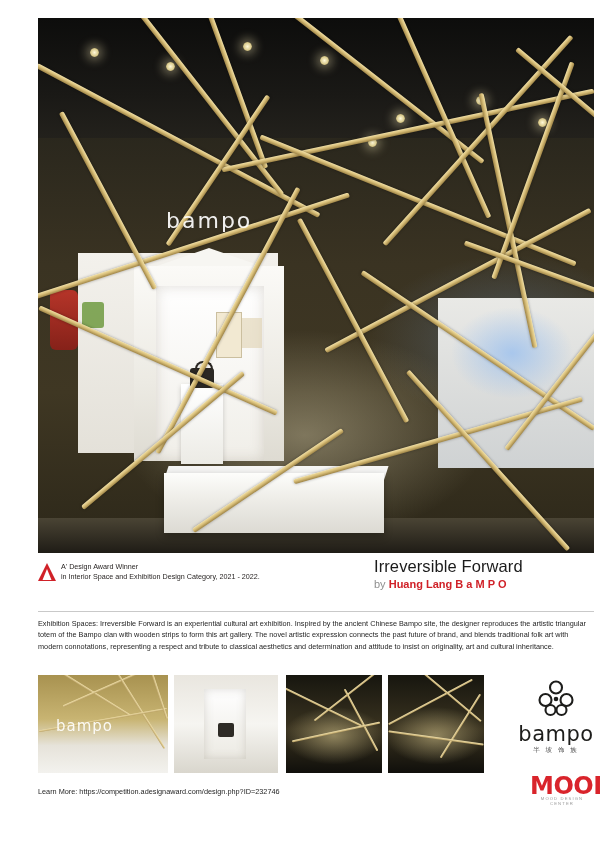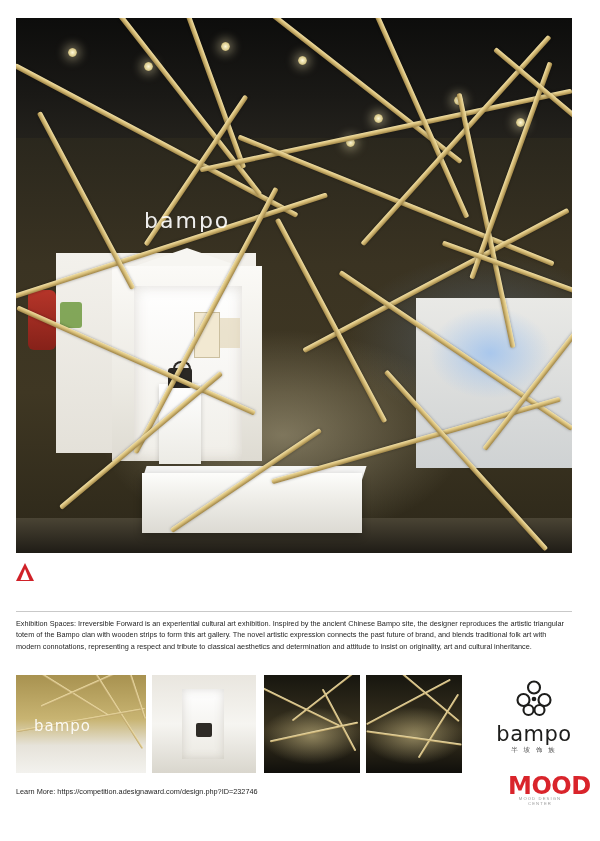--- a/index.html
+++ b/index.html
@@ -15,21 +15,21 @@
   }
   .page {
     position: relative;
     width: 600px;
     height: 841px;
     background: #ffffff;
     box-sizing: border-box;
   }
   .sheet {
     position: absolute;
-    left: 16px;
+    left: 38px;
     top: 18px;
     width: 556px;
     height: 806px;
     background: #ffffff;
     text-decoration: underline;
   }
 
   
   .hero {
     position: absolute;
@@ -400,21 +400,31 @@
       <div class="hero-logo">bampo</div>
     </div>
 
     <div class="award-row">
       <div class="award-mark">
         <svg width="18" height="18" viewBox="0 0 18 18">
           <polygon points="9,0 18,18 0,18" fill="#d02128"></polygon>
           <polygon points="9,6 13.5,17 4.5,17" fill="#ffffff"></polygon>
         </svg>
       </div>
-
+      <div class="award-text">
+        <span>A' Design Award Winner</span>
+        <span class="l2">in Interior Space and Exhibition Design Category, 2021 - 2022.</span>
+      </div>
+
+      <div class="title-block">
+        <div class="proj-title">Irreversible Forward</div>
+        <div class="proj-by">
+          <span>by </span><b>Huang Lang B a M P O</b>
+        </div>
+      </div>
     </div>
 
     <div class="rule"></div>
 
     <div class="desc">Exhibition Spaces: Irreversible Forward is an experiential cultural art exhibition. Inspired by the ancient Chinese Bampo site, the designer reproduces the artistic triangular totem of the Bampo clan with wooden strips to form this art gallery. The novel artistic expression connects the past future of brand, and blends traditional folk art with modern connotations, representing a respect and tribute to classical aesthetics and determination and attitude to insist on originality, art and cultural inheritance.</div>
 
     <div class="thumbs">
 
       <div class="thumb t1">
         <div class="t1-bg"></div>

